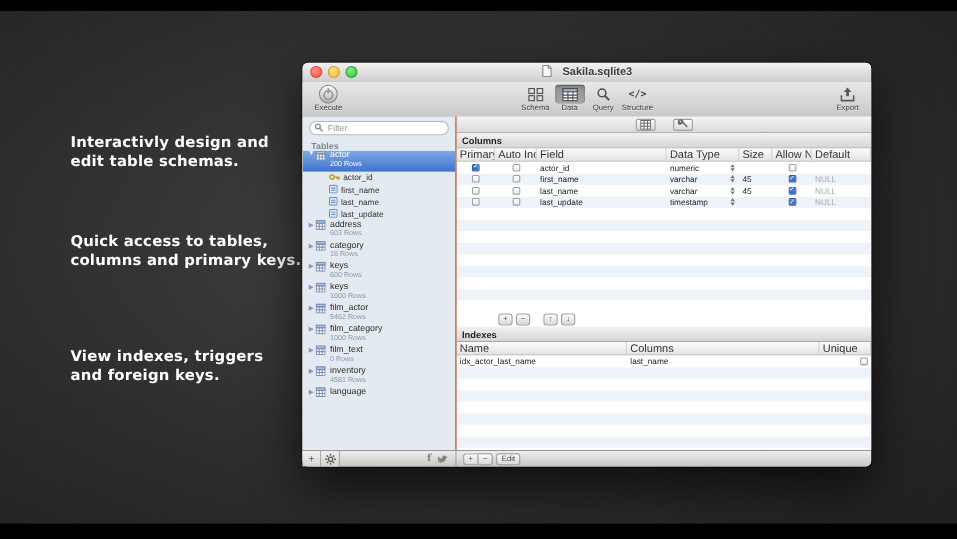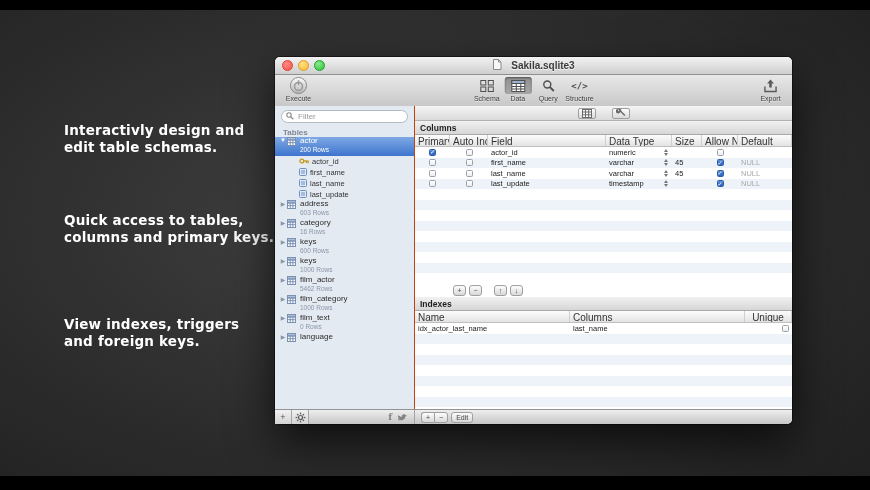--- a/index.html
+++ b/index.html
@@ -77,21 +77,21 @@
 
   
   .main{flex:1;background:#fff;display:flex;flex-direction:column;overflow:hidden;}
   .mini-toolbar{height:14px;background:linear-gradient(#f5f5f5,#dadada);border-bottom:1px solid #b1b1b1;display:flex;align-items:center;justify-content:center;gap:16px;flex:none;}
   .mini-btn{display:flex;align-items:center;justify-content:center;width:18px;height:11px;border:1px solid #9f9f9f;border-radius:2px;background:linear-gradient(#fdfdfd,#d9d9d9);box-sizing:border-box;}
   .sec-hdr{height:13px;background:linear-gradient(#f1f1f1,#d6d6d6);border-bottom:1px solid #a8a8a8;display:flex;align-items:center;padding:0 5px;font-weight:bold;font-size:8.5px;color:#1e1e1e;flex:none;}
   .cgrid{display:grid;grid-template-columns:35px 38px 118px 66px 30px 36px 1fr;}
   .igrid{display:grid;grid-template-columns:155px 175px 1fr;}
   .grid-hdr{height:11px;background:linear-gradient(#fcfcfc,#e3e3e3);border-bottom:1px solid #bfbfbf;font-size:10px;color:#333;flex:none;}
   .grid-hdr .cell{border-right:1px solid #cfcfcf;padding:1px 3px;overflow:hidden;white-space:nowrap;box-sizing:border-box;}
-  .grid-hdr .cell.right{text-align:center;}
+  .grid-hdr .cell.right{text-align:left;}
   .grid-row{height:10.5px;font-size:7.5px;align-items:center;flex:none;}
   .grid-row.alt{background:#eef3fa;}
   .grid-row .cell{padding:0 3px;overflow:hidden;white-space:nowrap;display:flex;align-items:center;box-sizing:border-box;height:100%;}
   .grid-row .cell.center{justify-content:center;}
   .grid-row .cell.right{justify-content:flex-end;}
   .null-val{color:#a8a8a8;}
   .checkbox{width:7px;height:7px;border:1px solid #98a0ac;border-radius:1.5px;background:linear-gradient(#fff,#ececec);box-sizing:border-box;display:flex;align-items:center;justify-content:center;font-size:6px;color:#fff;line-height:1;}
   .checkbox.checked{background:linear-gradient(#5a8fd8,#2f62be);border-color:#2c59a8;}
   .stepper{margin-left:auto;display:flex;flex-direction:column;gap:1px;padding-right:1px;}
   .st-up{width:0;height:0;border-left:2.5px solid transparent;border-right:2.5px solid transparent;border-bottom:3px solid #777;}
@@ -390,20 +390,37 @@
                 <rect x="0.5" y="0.5" width="8" height="2.4" fill="#aebfd8" stroke="#7a91b4"></rect>
                 <line x1="0.5" y1="3" x2="8.5" y2="3" stroke="#7a91b4"></line>
                 <line x1="3.2" y1="3" x2="3.2" y2="8.5" stroke="#7a91b4"></line>
                 <line x1="5.9" y1="3" x2="5.9" y2="8.5" stroke="#7a91b4"></line>
                 <line x1="0.5" y1="5.7" x2="8.5" y2="5.7" stroke="#7a91b4"></line>
               </svg>
             </span>
             <div class="tbl-text">
               <div class="tbl-name">film_text</div>
               <div class="tbl-rows">0 Rows</div>
+            </div>
+          </div>
+          <div class="tbl-item">
+            <span class="disc">▶</span>
+            <span class="tbl-icon">
+              <svg width="9" height="9" viewBox="0 0 9 9">
+                <rect x="0.5" y="0.5" width="8" height="8" fill="#fff" stroke="#7a91b4"></rect>
+                <rect x="0.5" y="0.5" width="8" height="2.4" fill="#aebfd8" stroke="#7a91b4"></rect>
+                <line x1="0.5" y1="3" x2="8.5" y2="3" stroke="#7a91b4"></line>
+                <line x1="3.2" y1="3" x2="3.2" y2="8.5" stroke="#7a91b4"></line>
+                <line x1="5.9" y1="3" x2="5.9" y2="8.5" stroke="#7a91b4"></line>
+                <line x1="0.5" y1="5.7" x2="8.5" y2="5.7" stroke="#7a91b4"></line>
+              </svg>
+            </span>
+            <div class="tbl-text">
+              <div class="tbl-name">inventory</div>
+              <div class="tbl-rows">4581 Rows</div>
             </div>
           </div>
           <div class="tbl-item">
             <span class="disc">▶</span>
             <span class="tbl-icon">
               <svg width="9" height="9" viewBox="0 0 9 9">
                 <rect x="0.5" y="0.5" width="8" height="8" fill="#fff" stroke="#7a91b4"></rect>
                 <rect x="0.5" y="0.5" width="8" height="2.4" fill="#aebfd8" stroke="#7a91b4"></rect>
                 <line x1="0.5" y1="3" x2="8.5" y2="3" stroke="#7a91b4"></line>
                 <line x1="3.2" y1="3" x2="3.2" y2="8.5" stroke="#7a91b4"></line>

